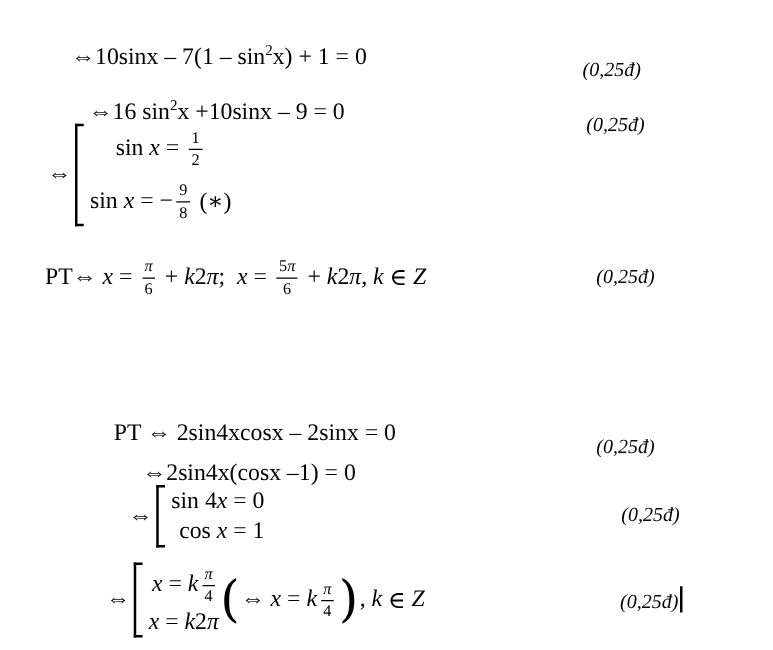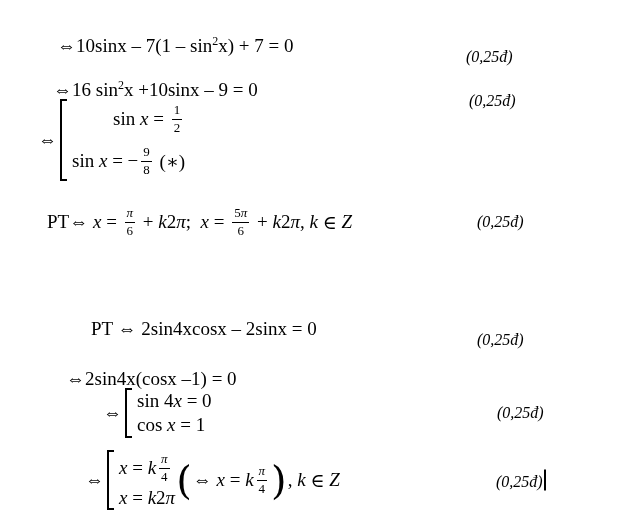--- a/index.html
+++ b/index.html
@@ -24,22 +24,22 @@
     position: absolute; top: 50%; transform: translateY(-50%);
     font-size: 16px; white-space: pre; font-style: italic;
   }
   .arr { font-size: 19px; }
   .sqb {
     align-self: stretch; width: 7px;
     border: 2px solid #000; border-right: none;
     margin: 1px 5px 1px 3px;
   }
   .cases { display: flex; flex-direction: column; justify-content: center; }
-  .cases-center { align-items: flex-end; }
-  .cases-left { align-items: flex-start; }
+  .cases-center { align-items: center; }
+  .cases-left { align-items: flex-end; }
   .crow { display: flex; align-items: center; white-space: pre; }
   .frac {
     display: inline-flex; flex-direction: column; align-items: center;
     line-height: 1.1; margin: 0 3px;
   }
   .frac .num, .frac .den { font-size: 13px; display: block; text-align: center; }
   .frac .num { border-bottom: 1.4px solid #000; padding: 0 2px 1px; }
   .frac .den { padding-top: 1px; }
   .frac .num span { font-size: 13px; }
   .bigp {
@@ -50,63 +50,63 @@
     display: inline-block; width: 2px; height: 21px;
     background: #000; margin-left: 1px; vertical-align: -4px;
   }
 </style>
 </head>
 <body>
 
 <div class="page">
 
   <div class="row" style="top:13px">
-    <span class="content" style="margin-left:38px"><span>⇔10sinx – 7(1 – sin</span><sup class="sup">2</sup><span>x) + 7 = 0</span></span>
+    <span class="content" style="margin-left:38px"><span>⇔10sinx – 7(1 – sin</span><sup class="sup">2</sup><span>x) + 1 = 0</span></span>
     <span class="score" style="left:466px">(0,25đ)</span>
   </div>
 
   <div class="row" style="top:57px">
-    <span class="content" style="margin-left:34px"><span>⇔16 sin</span><sup class="sup">2</sup><span>x +10sinx – 9 = 0</span></span>
+    <span class="content" style="margin-left:52px"><span>⇔16 sin</span><sup class="sup">2</sup><span>x +10sinx – 9 = 0</span></span>
     <span class="score" style="left:469px">(0,25đ)</span>
   </div>
 
   <div class="row mline" style="top:98px;height:84px;padding-left:38px">
     <span class="arr">⇔</span>
     <span class="sqb"></span>
     <div class="cases cases-center">
       <div class="crow" style="height:42px">
         <span>sin </span><span class="it">x</span><span> = </span>
         <span class="frac"><span class="num">1</span><span class="den">2</span></span>
       </div>
       <div class="crow" style="height:42px">
         <span>sin </span><span class="it">x</span><span> = −</span>
         <span class="frac"><span class="num">9</span><span class="den">8</span></span>
         <span> (∗)</span>
       </div>
     </div>
   </div>
 
-  <div class="row mline" style="top:199px;height:46px;padding-left:47px">
+  <div class="row mline" style="top:199px;height:46px;padding-left:36px">
     <span>PT⇔ </span><span class="it">x</span><span> = </span>
     <span class="frac"><span class="num it">π</span><span class="den">6</span></span>
     <span> + </span><span class="it">k</span><span>2</span><span class="it">π</span><span>;  </span>
     <span class="it">x</span><span> = </span>
     <span class="frac"><span class="num"><span>5</span><span class="it">π</span></span><span class="den">6</span></span>
     <span> + </span><span class="it">k</span><span>2</span><span class="it">π</span><span>, </span><span class="it">k</span><span> ∈ </span><span class="it">Z</span>
     <span class="score" style="left:477px">(0,25đ)</span>
   </div>
 
 
-  <div class="row" style="top:296px">
+  <div class="row" style="top:314px">
     <span class="content" style="margin-left:72px">PT ⇔ 2sin4xcosx – 2sinx = 0</span>
     <span class="score" style="left:477px">(0,25đ)</span>
   </div>
 
   <div class="row" style="top:346px">
-    <span class="content" style="margin-left:47px">⇔2sin4x(cosx –1) = 0</span>
+    <span class="content" style="margin-left:95px">⇔2sin4x(cosx –1) = 0</span>
   </div>
 
   <div class="row mline" style="top:387px;height:52px;padding-left:103px">
     <span class="arr">⇔</span>
     <span class="sqb"></span>
     <div class="cases cases-left">
       <div class="crow" style="height:24px">
         <span>sin 4</span><span class="it">x</span><span> = 0</span>
       </div>
       <div class="crow" style="height:24px">

